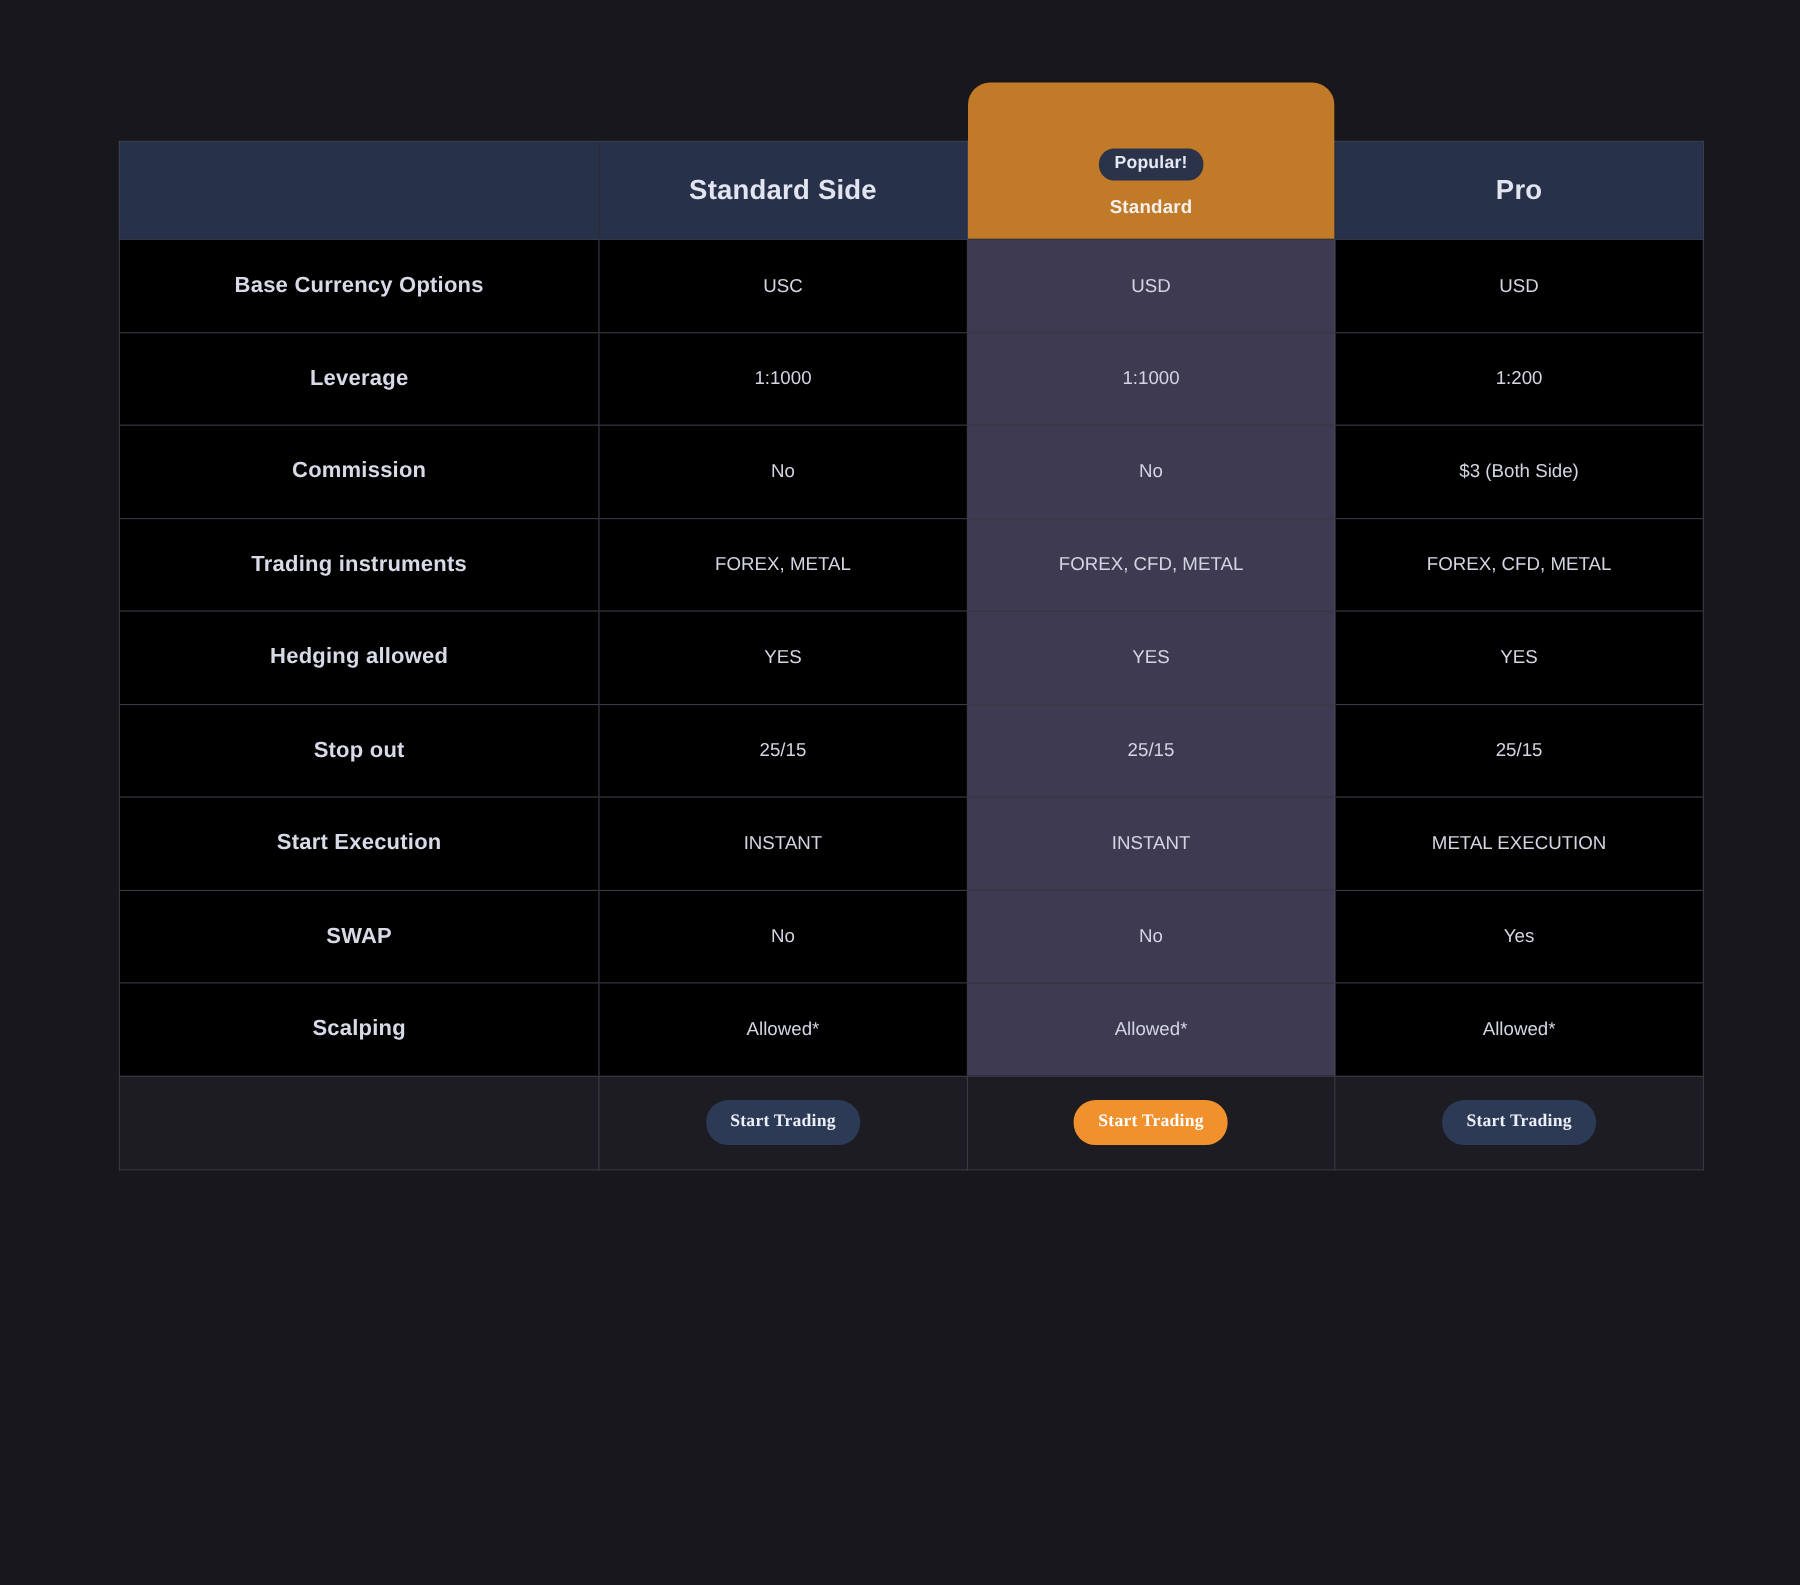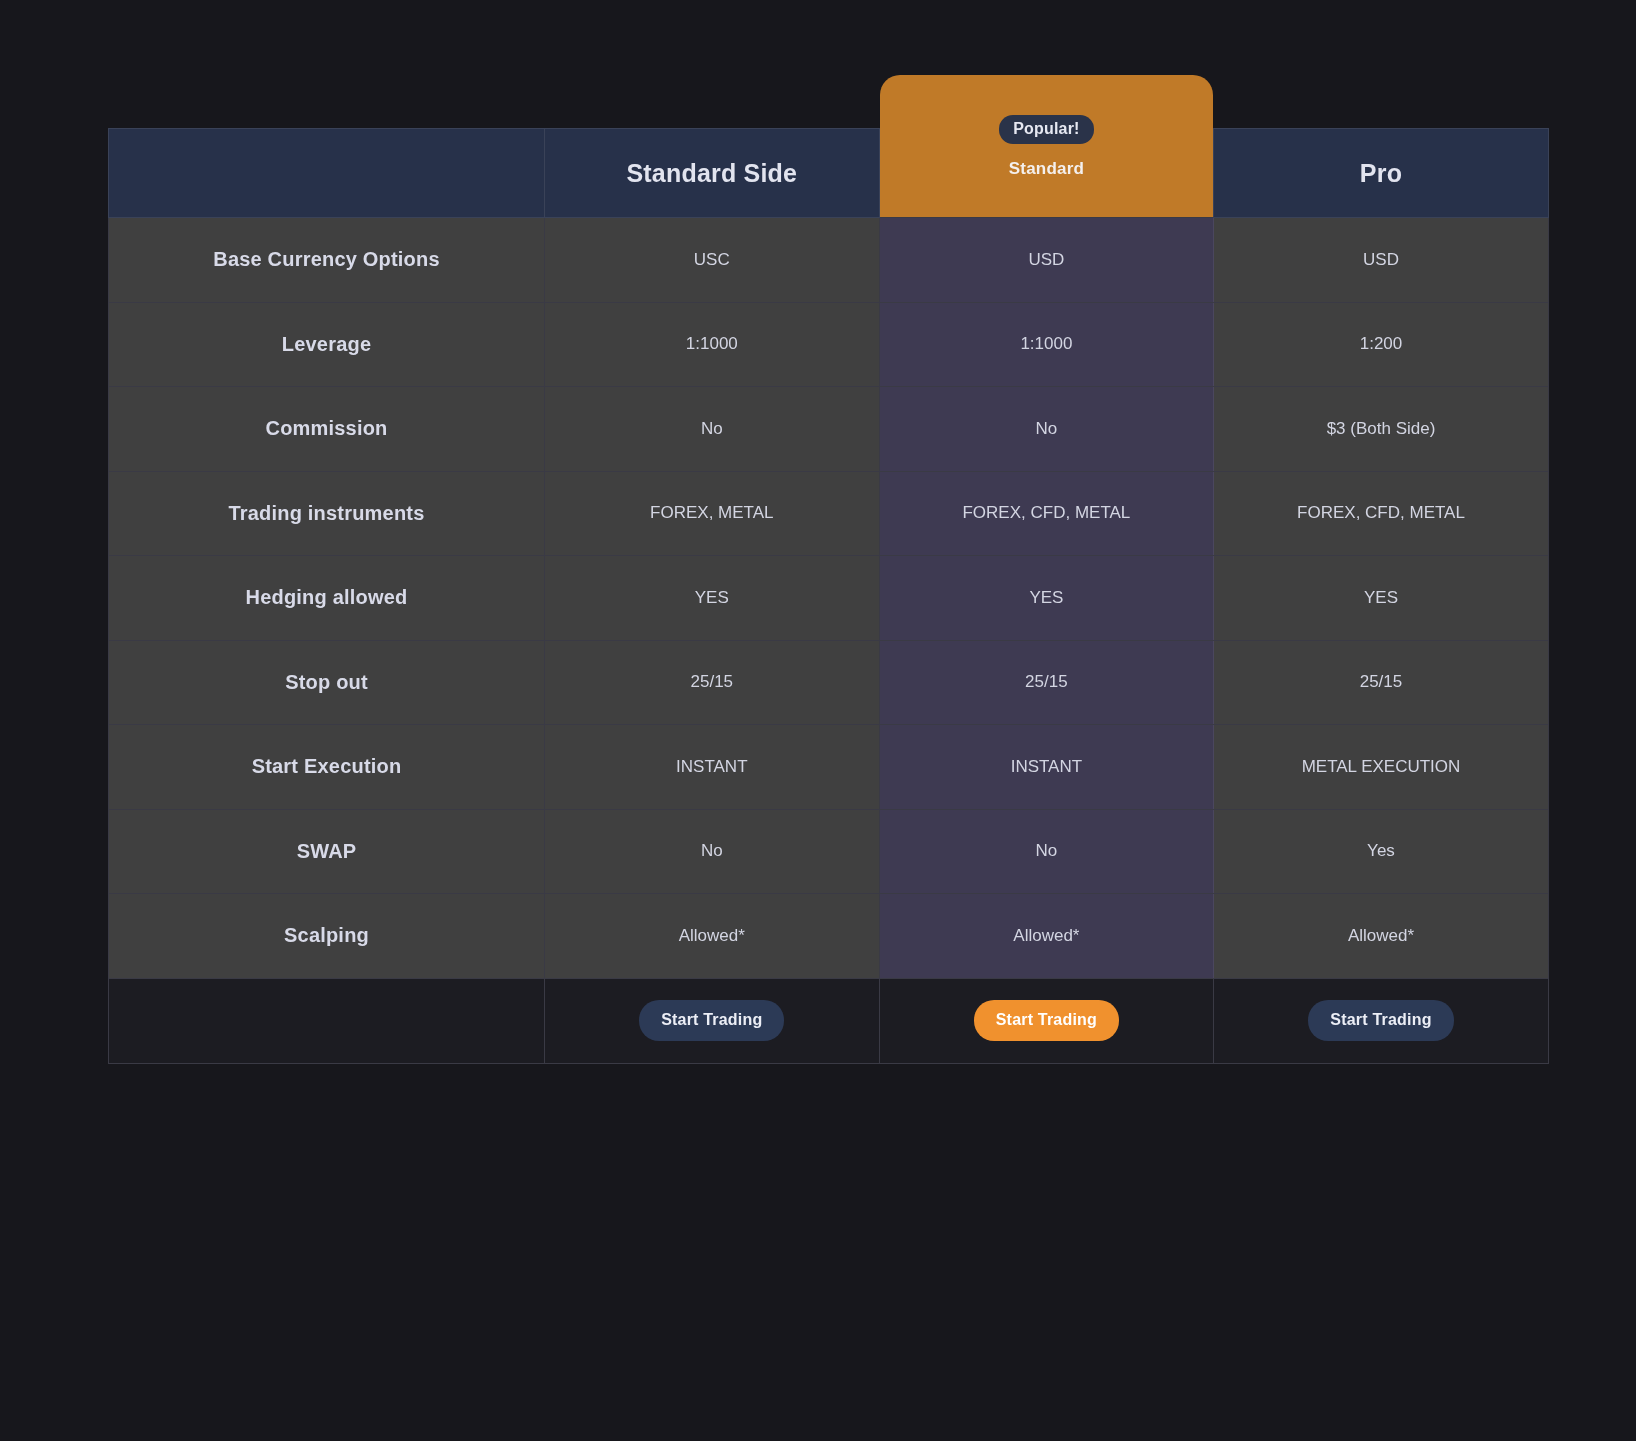--- a/index.html
+++ b/index.html
@@ -66,21 +66,21 @@
     left: 0;
     bottom: 0;
     width: 100%;
     height: 142px;
     background: #c07a28;
     border-radius: 20px 20px 0 0;
     display: flex;
     flex-direction: column;
     align-items: center;
     justify-content: flex-start;
-    padding-top: 40px;
+    padding-top: 60px;
   }
 
   .popular-badge {
     display: inline-block;
     background: #2a3349;
     color: #e6e8f2;
     font-size: 16px;
     font-weight: bold;
     padding: 6px 14px 7px;
     border-radius: 14px;
@@ -92,21 +92,21 @@
     margin-top: 15px;
     color: #f4f0ee;
     font-size: 17px;
     font-weight: bold;
     letter-spacing: .2px;
   }
 
   
   tbody td {
     height: 84.5px;
-    background: #404040;
+    background: #000000;
     border: 1px solid #3a3a45;
     text-align: center;
     vertical-align: middle;
     color: #d3d5e2;
     font-size: 17px;
     font-weight: normal;
   }
 
   tbody td.cell-label {
     color: #d8dae8;
@@ -124,21 +124,21 @@
   
   tbody tr.cta-row td {
     height: 85px;
     background: #1c1c22;
   }
 
   .btn {
     display: inline-block;
     border: none;
     border-radius: 20px;
-    font-family: Liberation Sans, sans-serif;
+    font-family: Liberation Serif, serif;
     font-size: 16px;
     font-weight: bold;
     line-height: 1;
     padding: 12px 22px 13px;
     cursor: pointer;
     letter-spacing: .2px;
   }
 
   .btn-default {
     background: #2c3a56;

